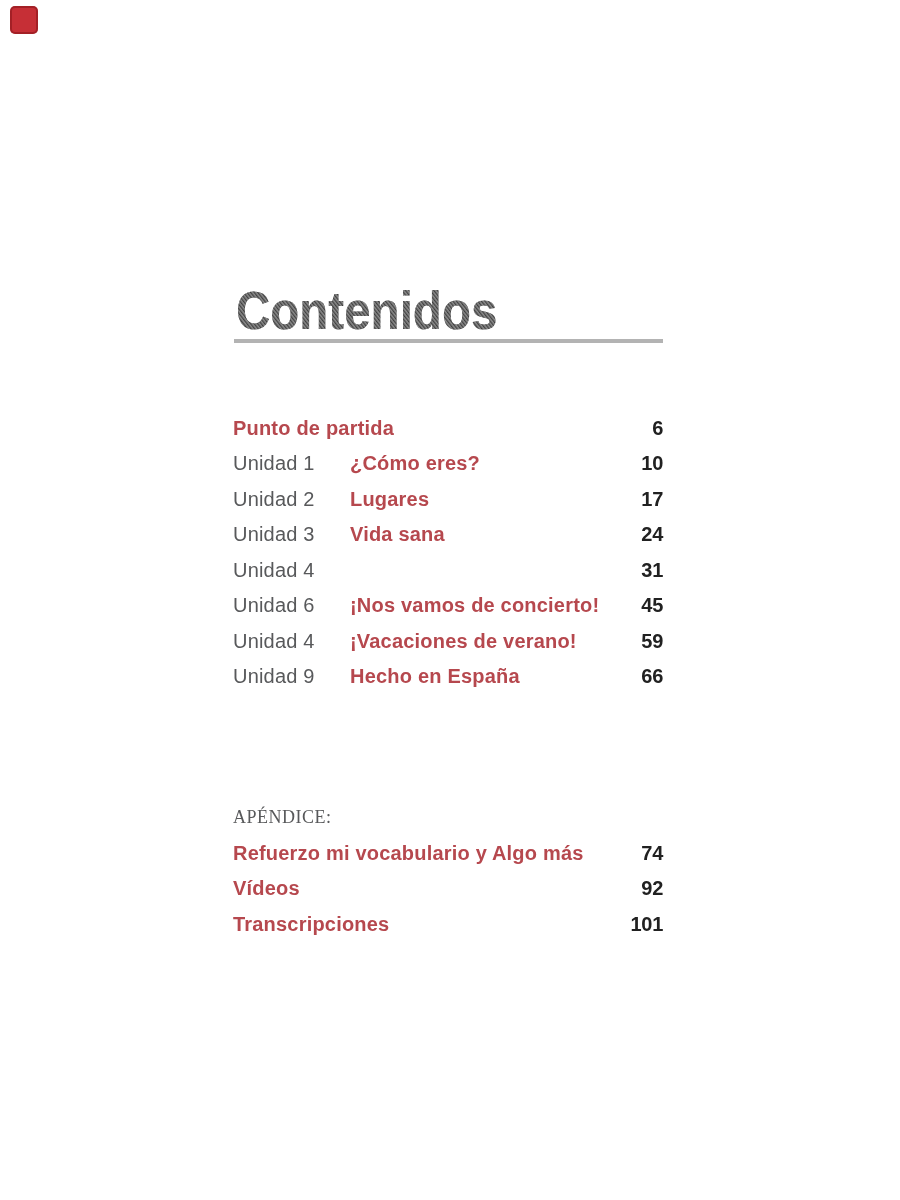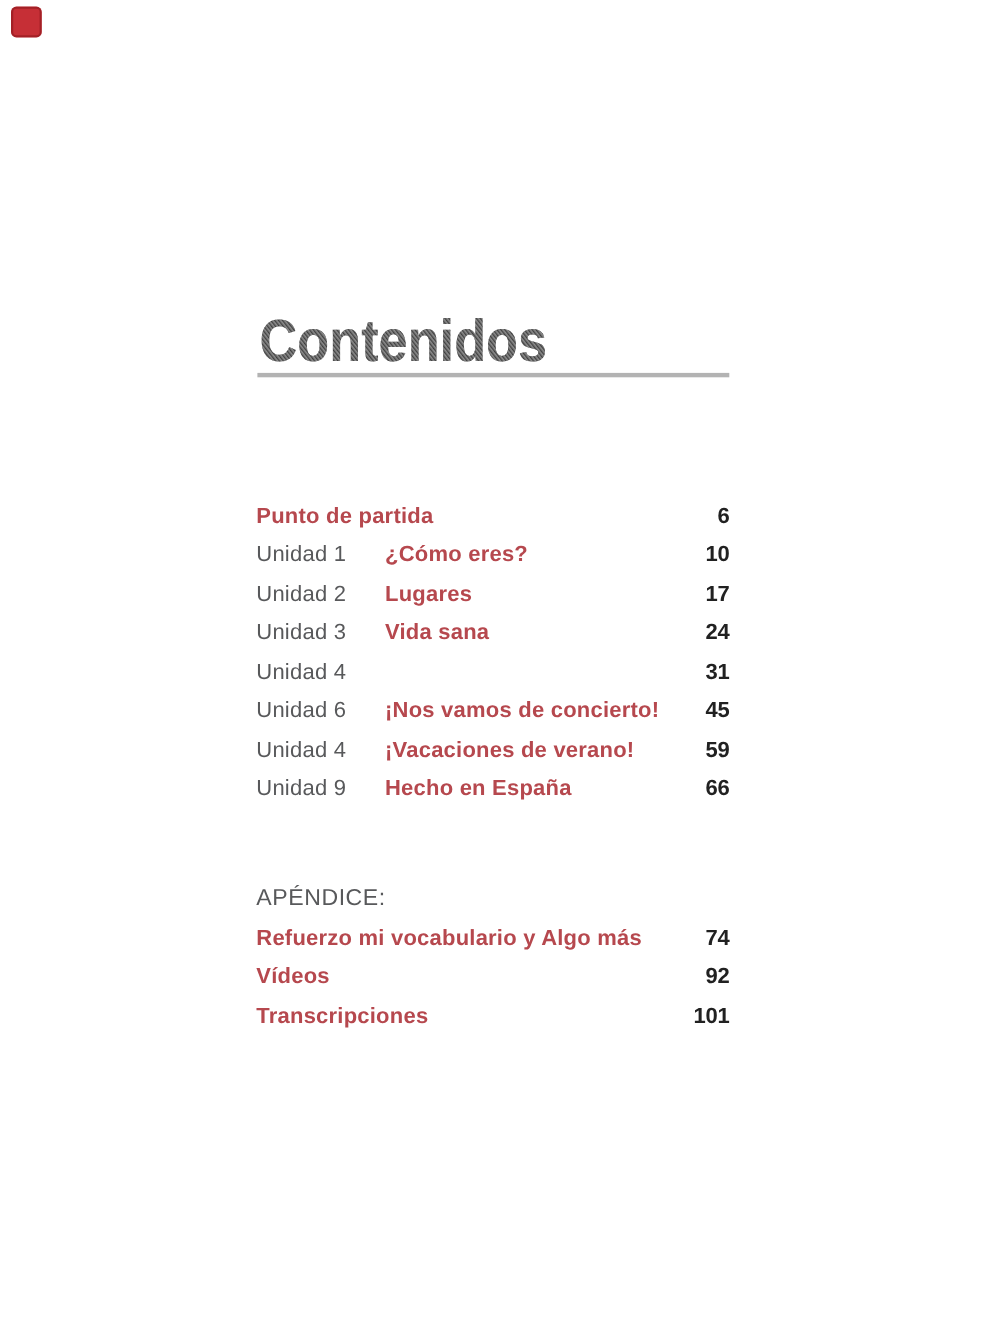--- a/index.html
+++ b/index.html
@@ -61,21 +61,20 @@
     height: 4px;
     background: var(--rule-gray, #b3b3b3);
   }
 
   
   .toc {
     position: absolute;
     left: 233px;
     top: 410px;
     width: 430px;
-    margin-top: 41px;
   }
   .appendix {
     position: absolute;
     left: 233px;
     top: 798px;
     width: 430px;
   }
 
   .row {
     height: 35.5px;
@@ -99,22 +98,23 @@
     letter-spacing: 0.2px;
   }
   .red-title {
     color: var(--accent-red, #b6484e);
     font-weight: bold;
     letter-spacing: 0.2px;
   }
   .gray-heading {
     color: var(--text-gray, #58595b);
     font-weight: 400;
-    font-size: 21px;
+    font-size: 18px;
     letter-spacing: 0.5px;
+    font-family: Liberation Serif, serif;
   }
   .pagenum {
     margin-left: auto;
     color: var(--number-black, #212121);
     font-weight: bold;
     letter-spacing: -0.3px;
   }
 </style>
 </head>
 <body>

